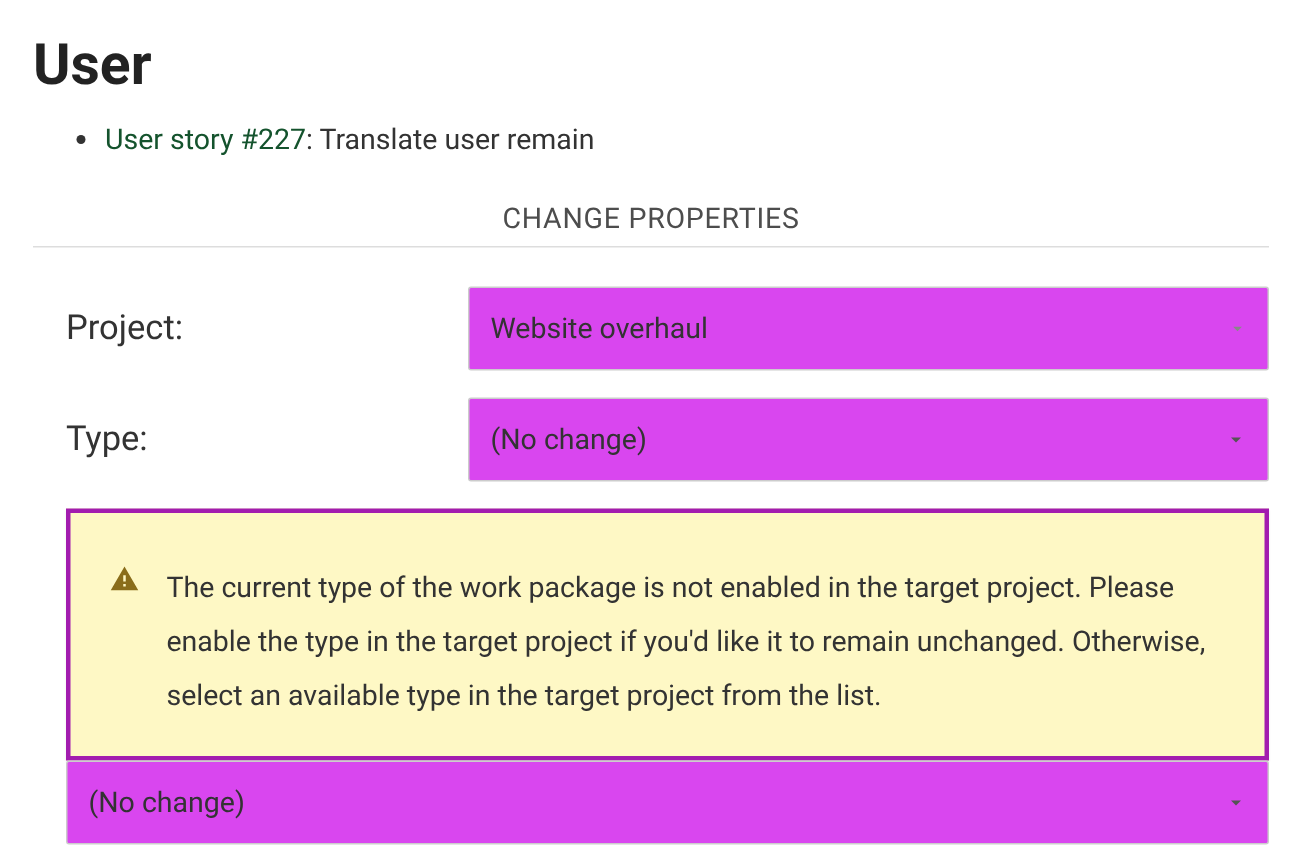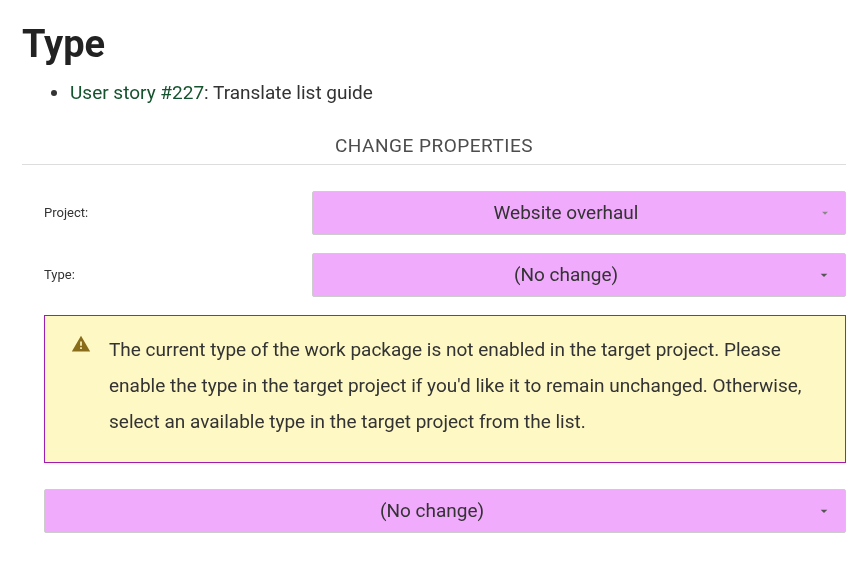--- a/index.html
+++ b/index.html
@@ -42,89 +42,87 @@
   }
   .form-row {
     display: flex;
     align-items: center;
     margin-bottom: 18px;
     padding-left: 22px;
   }
   .form-label {
     width: 268px;
     flex: 0 0 268px;
-    font-size: 13px;
+    font-size: 23px;
     color: #333;
   }
   .form-field {
     flex: 1;
   }
   .select-wrap {
     position: relative;
     width: 100%;
   }
   .select-wrap select,
   .select-wrap .pseudo-select {
     width: 100%;
-    height: 44px;
+    height: 56px;
     border: 1px solid #ccc;
-    background: #f0abfc;
+    background: #d946ef;
     font-size: 19px;
     padding: 0 40px 0 14px;
     appearance: none;
     -webkit-appearance: none;
     -moz-appearance: none;
     font-family: inherit;
     color: #333;
     border-radius: 2px;
     display: flex;
     align-items: center;
     cursor: pointer;
-    justify-content: center;
   }
   .select-wrap .caret {
     position: absolute;
     right: 14px;
     top: 50%;
     transform: translateY(-50%);
     pointer-events: none;
     color: #555;
   }
   .select-wrap.light .caret { color: #888; }
   .caret svg { display: block; }
   .warning-box {
     margin-left: 22px;
-    margin-bottom: 26px;
     margin-top: 10px;
     background: #fdf6b2;
     background: #fef8c5;
-    border: 1px solid #a21caf;
-    padding: 16px 26px 22px 26px;
+    border: 3px solid #a21caf;
+    padding: 32px 26px 22px 26px;
     display: flex;
     gap: 18px;
     box-shadow: 0 1px 2px rgba(0,0,0,0.06);
   }
   .warning-box .w-icon {
     flex: 0 0 auto;
     padding-top: 2px;
   }
   .warning-box .w-text {
     font-size: 19px;
     line-height: 1.9;
     color: #333;
   }
 </style>
 </head>
 <body>
 
-<h1 class="page-title">Type</h1>
+<h1 class="page-title">User</h1>
 
 <ul class="item-list">
   <li>
-    <a href="#" class="link">User story #227</a><span>: </span><span>Translate list guide</span>
+    <a href="#" class="link">User story #227</a><span>: </span><span>Translate user remain</span>
   </li>
 </ul>
 
 <div class="section-header">CHANGE PROPERTIES</div>
 
 <div class="form-row">
   <div class="form-label">Project:</div>
   <div class="form-field">
     <div class="select-wrap light">
       <div class="pseudo-select">

